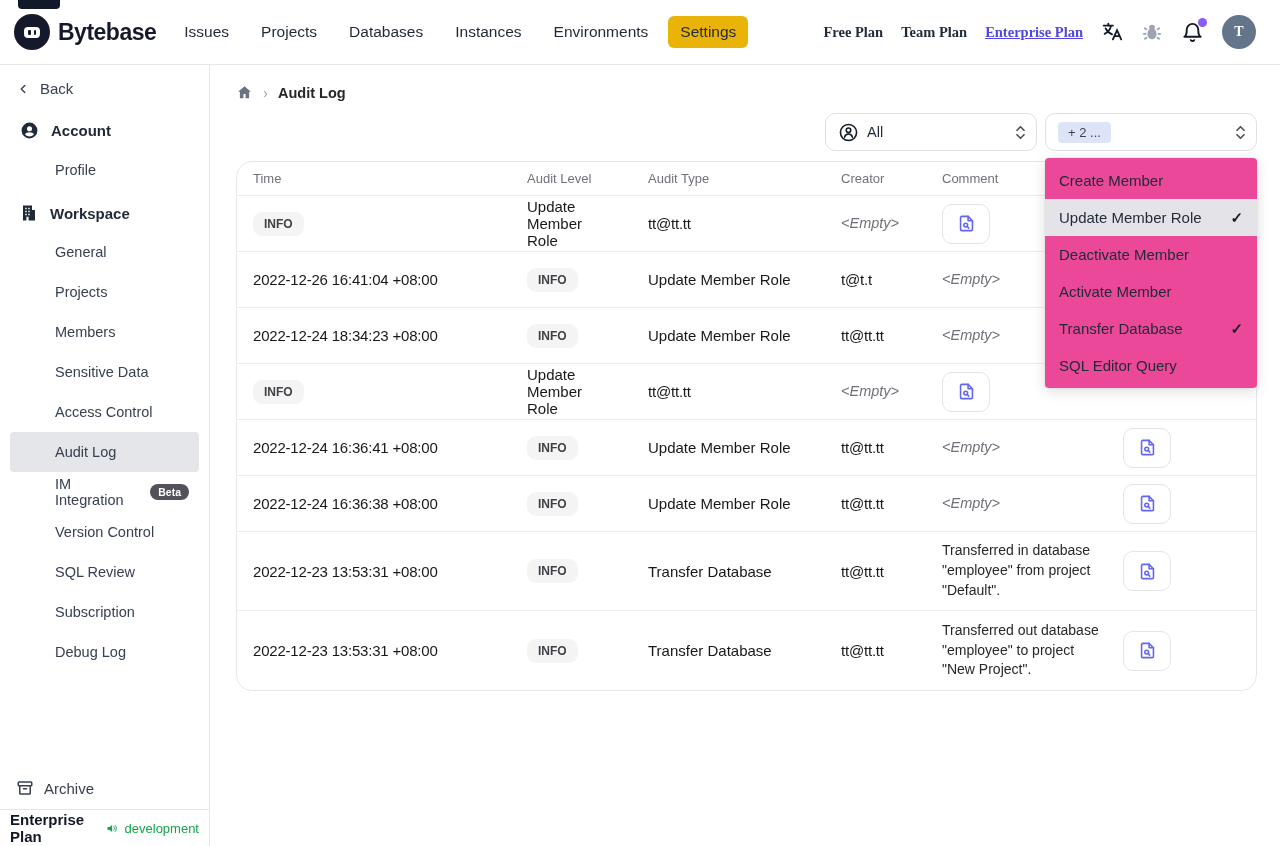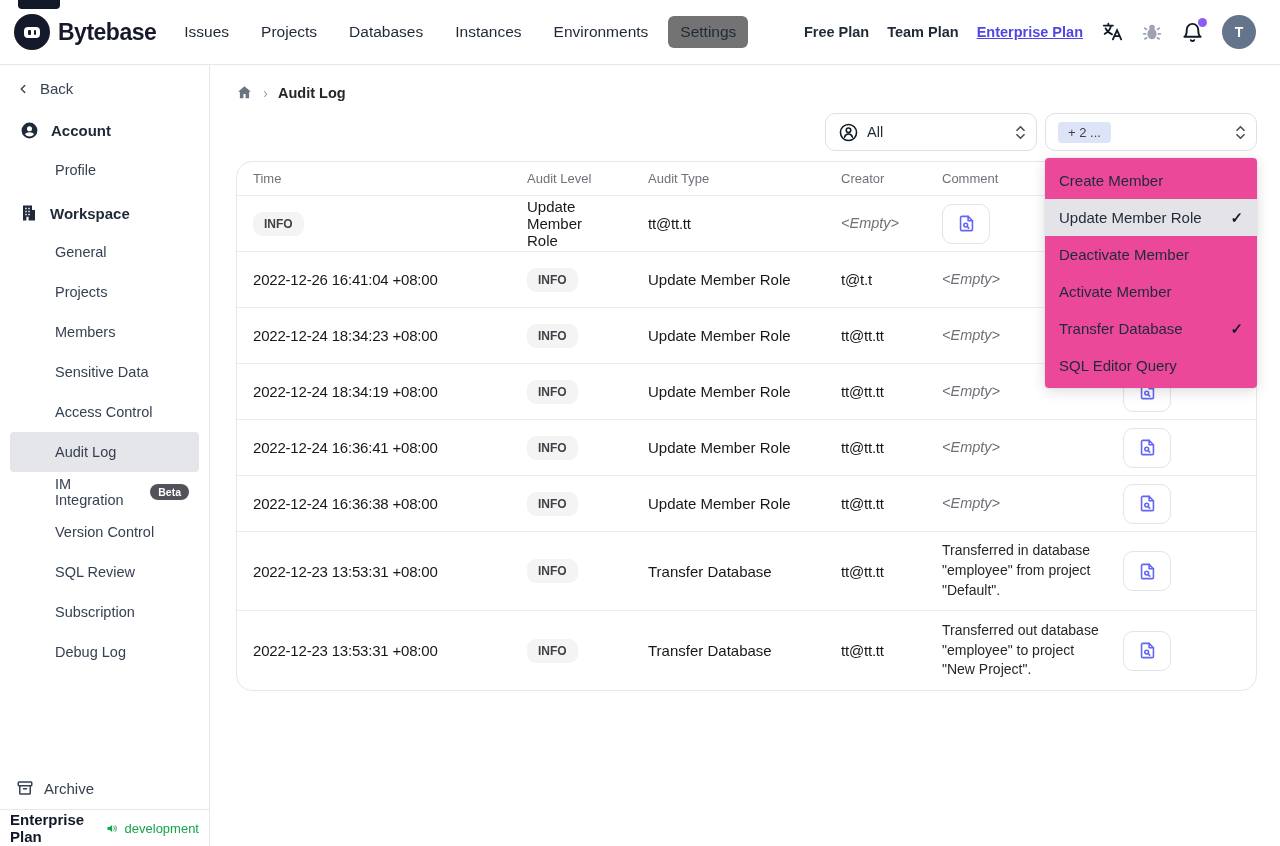--- a/index.html
+++ b/index.html
@@ -14,22 +14,22 @@
   .brand { display:flex; align-items:center; gap:8px; margin-right:16px; }
   .brand-mark { width:36px; height:36px; border-radius:50%; background:#16182b;
     display:flex; align-items:center; justify-content:center; }
   .brand-mark .mouth { width:16px; height:11px; background:#fff; border-radius:4px;
     display:flex; align-items:center; justify-content:center; gap:3px; }
   .brand-mark .mouth i { width:2.5px; height:5px; background:#16182b; border-radius:1px; }
   .brand-name { font-size:23px; font-weight:800; letter-spacing:-0.5px; color:#16182b; }
   .nav-links { display:flex; align-items:center; gap:8px; }
   .nav-link { font-size:15.5px; font-weight:500; color:#1f2937; padding:7px 12px;
     border-radius:6px; cursor:pointer; }
-  .nav-link.active { background:#737373; }
-  .nav-right { margin-left:auto; display:flex; align-items:center; gap:18px; }
+  .nav-link.active { background:#eab308; }
+  .nav-right { margin-left:auto; display:flex; align-items:center; gap:18px;font-family:Liberation Serif, serif; }
   .plan-link { font-size:14.5px; font-weight:600; color:#1f2937; cursor:pointer; }
   .plan-link.upgrade { color:#4f46e5; text-decoration:underline; }
   .icon-btn { display:flex; align-items:center; justify-content:center; cursor:pointer; position:relative; }
   .bell-dot { position:absolute; top:-3px; right:-3px; width:9px; height:9px;
     border-radius:50%; background:#8b5cf6; }
   .avatar { width:34px; height:34px; border-radius:50%; background:#64748b; color:#fff;
     display:flex; align-items:center; justify-content:center; font-size:14px; font-weight:600; cursor:pointer; }
 
   
   .shell { display:flex; height:781px; }
@@ -360,21 +360,20 @@
             <path d="M14 3H6a1.5 1.5 0 0 0-1.5 1.5v15A1.5 1.5 0 0 0 6 21h12a1.5 1.5 0 0 0 1.5-1.5V8.5z"></path>
                 <path d="M14 3v5.5h5.5"></path>
             <circle cx="11" cy="14" r="2.4"></circle>
                 <path d="M12.8 15.8l2 2"></path>
           </svg>
         </button>
           </div>
       </div>
 
       <div class="tr body">
-        <div class="td time">2022-12-24 18:34:19 +08:00</div>
         <div class="td"><span class="level-badge">INFO</span></div>
         <div class="td">Update Member Role</div>
         <div class="td creator">tt@tt.tt</div>
         <div class="td comment empty">&lt;Empty&gt;</div>
         <div class="td">
             <button class="payload-btn">
           <svg width="19" height="19" viewBox="0 0 24 24" fill="none" stroke="#6366f1" stroke-width="2" stroke-linecap="round" stroke-linejoin="round">
             <path d="M14 3H6a1.5 1.5 0 0 0-1.5 1.5v15A1.5 1.5 0 0 0 6 21h12a1.5 1.5 0 0 0 1.5-1.5V8.5z"></path>
                 <path d="M14 3v5.5h5.5"></path>
             <circle cx="11" cy="14" r="2.4"></circle>

